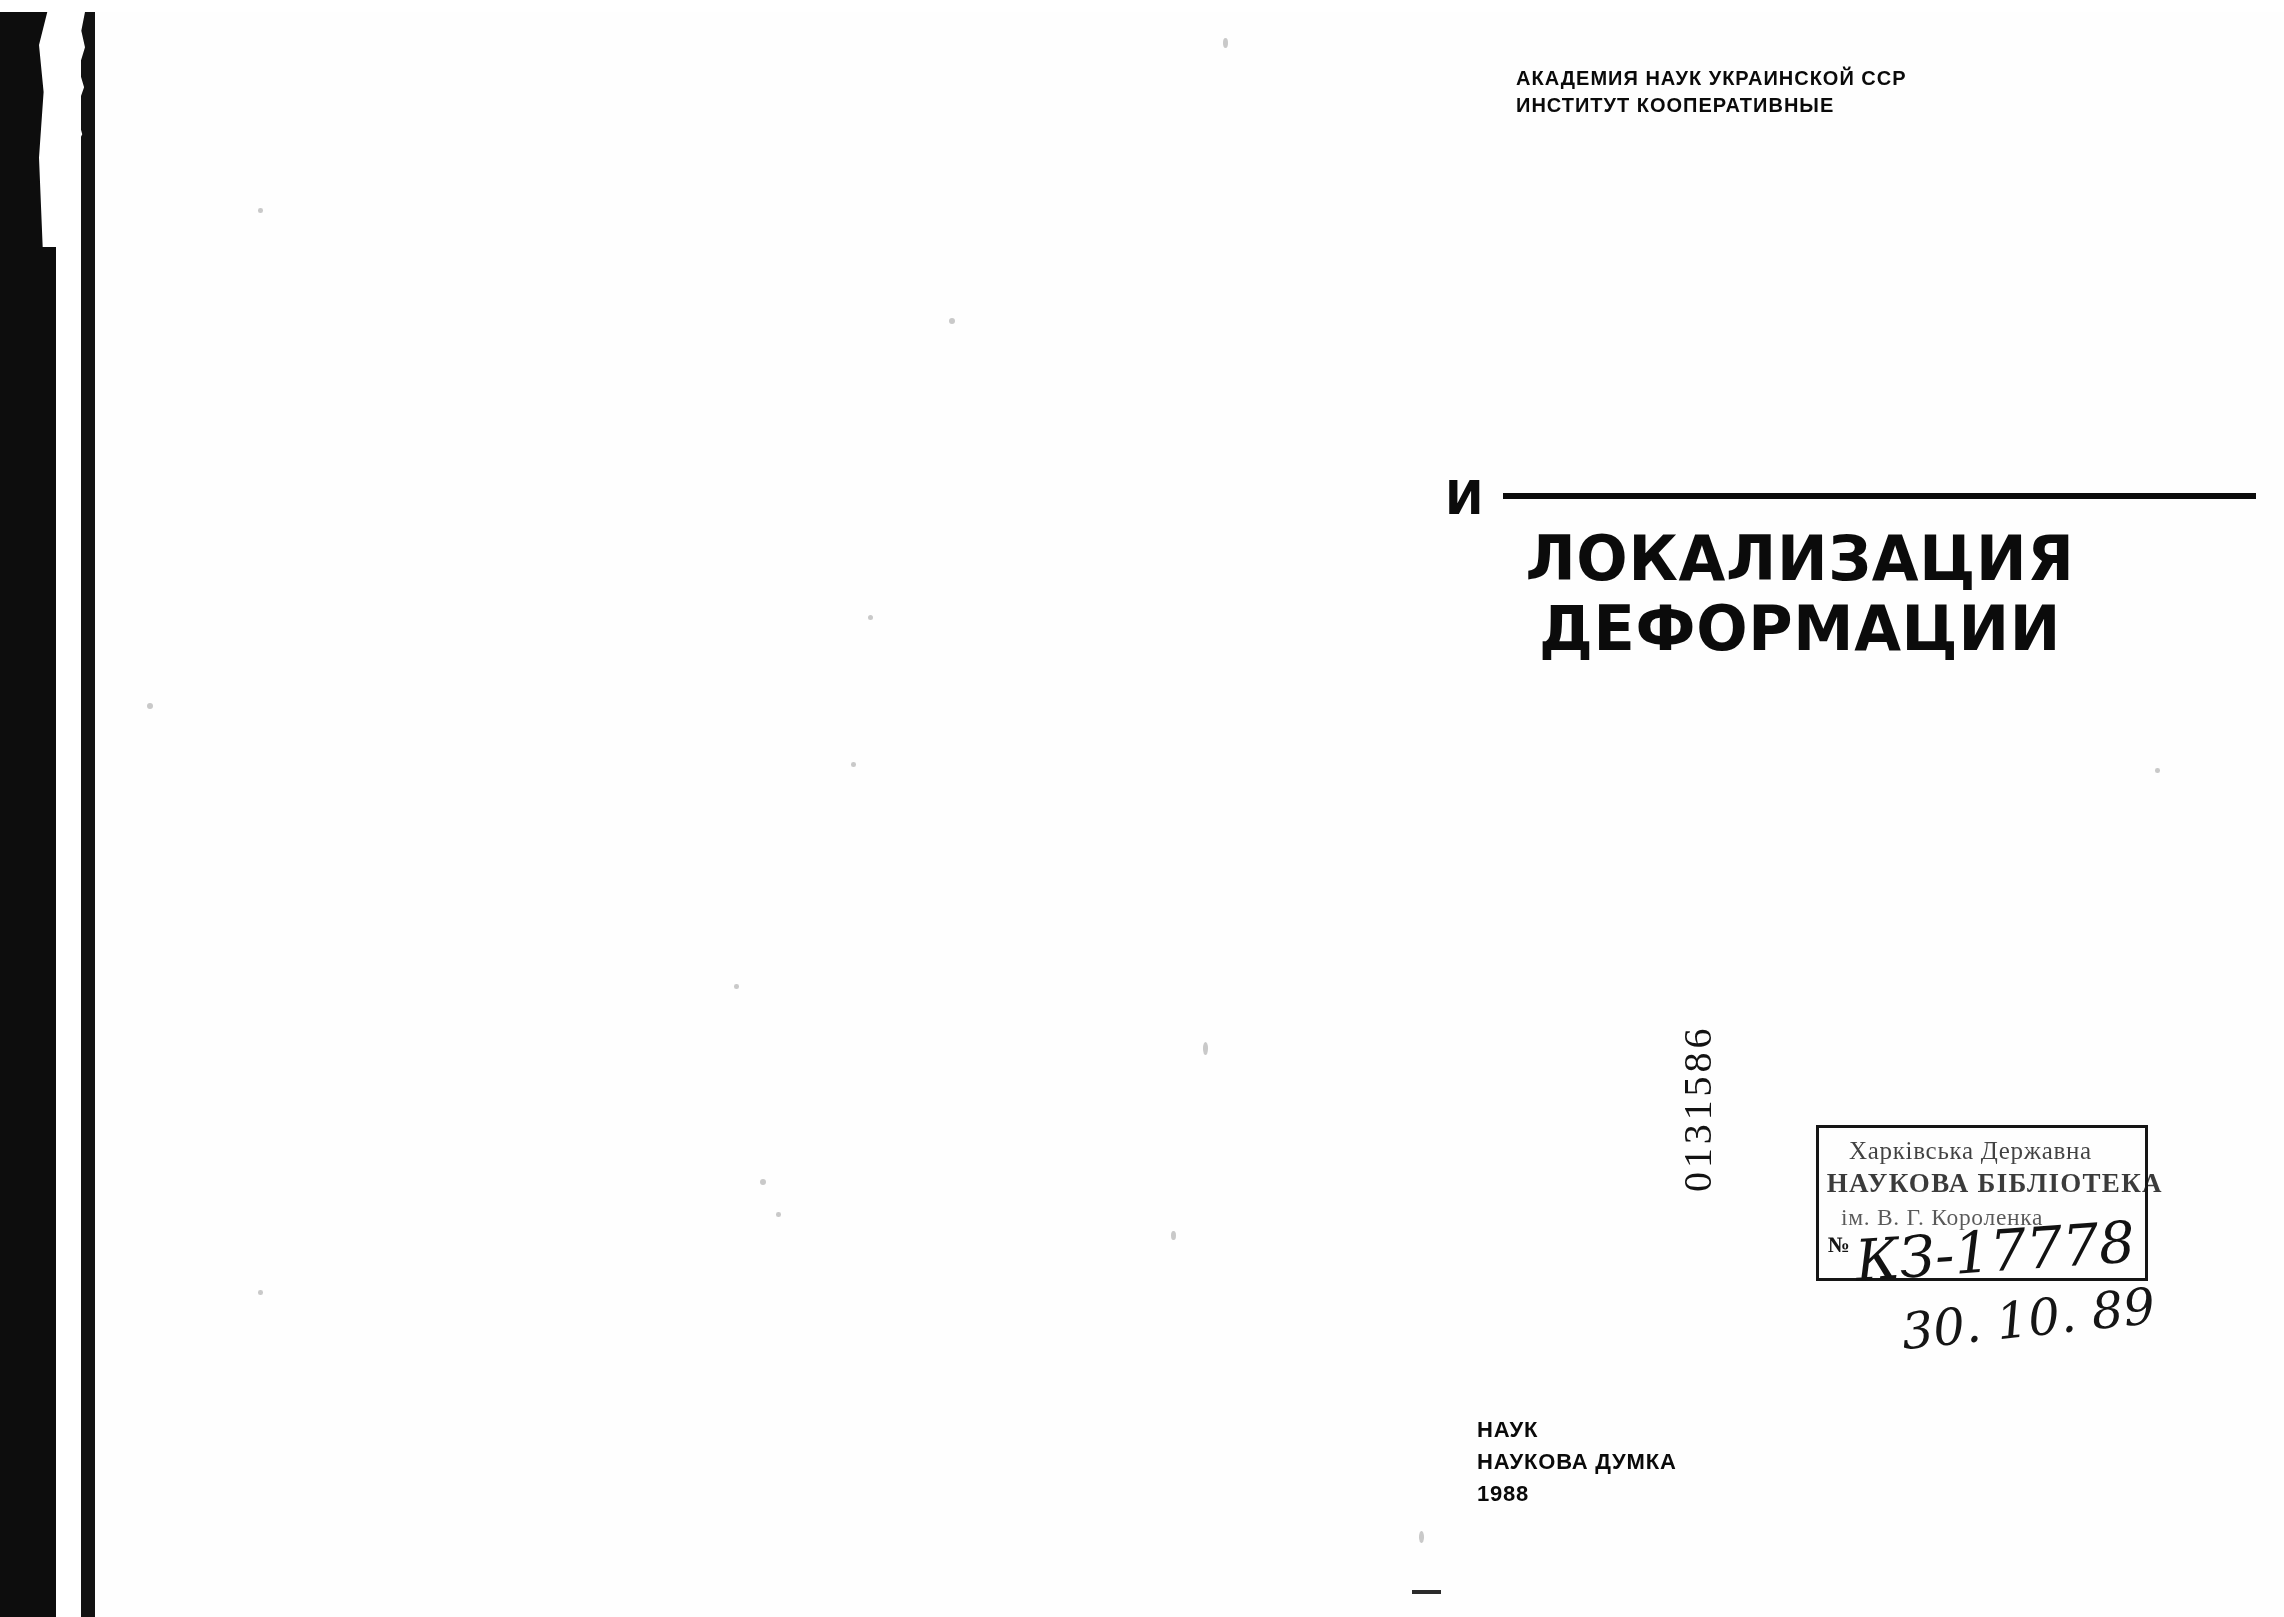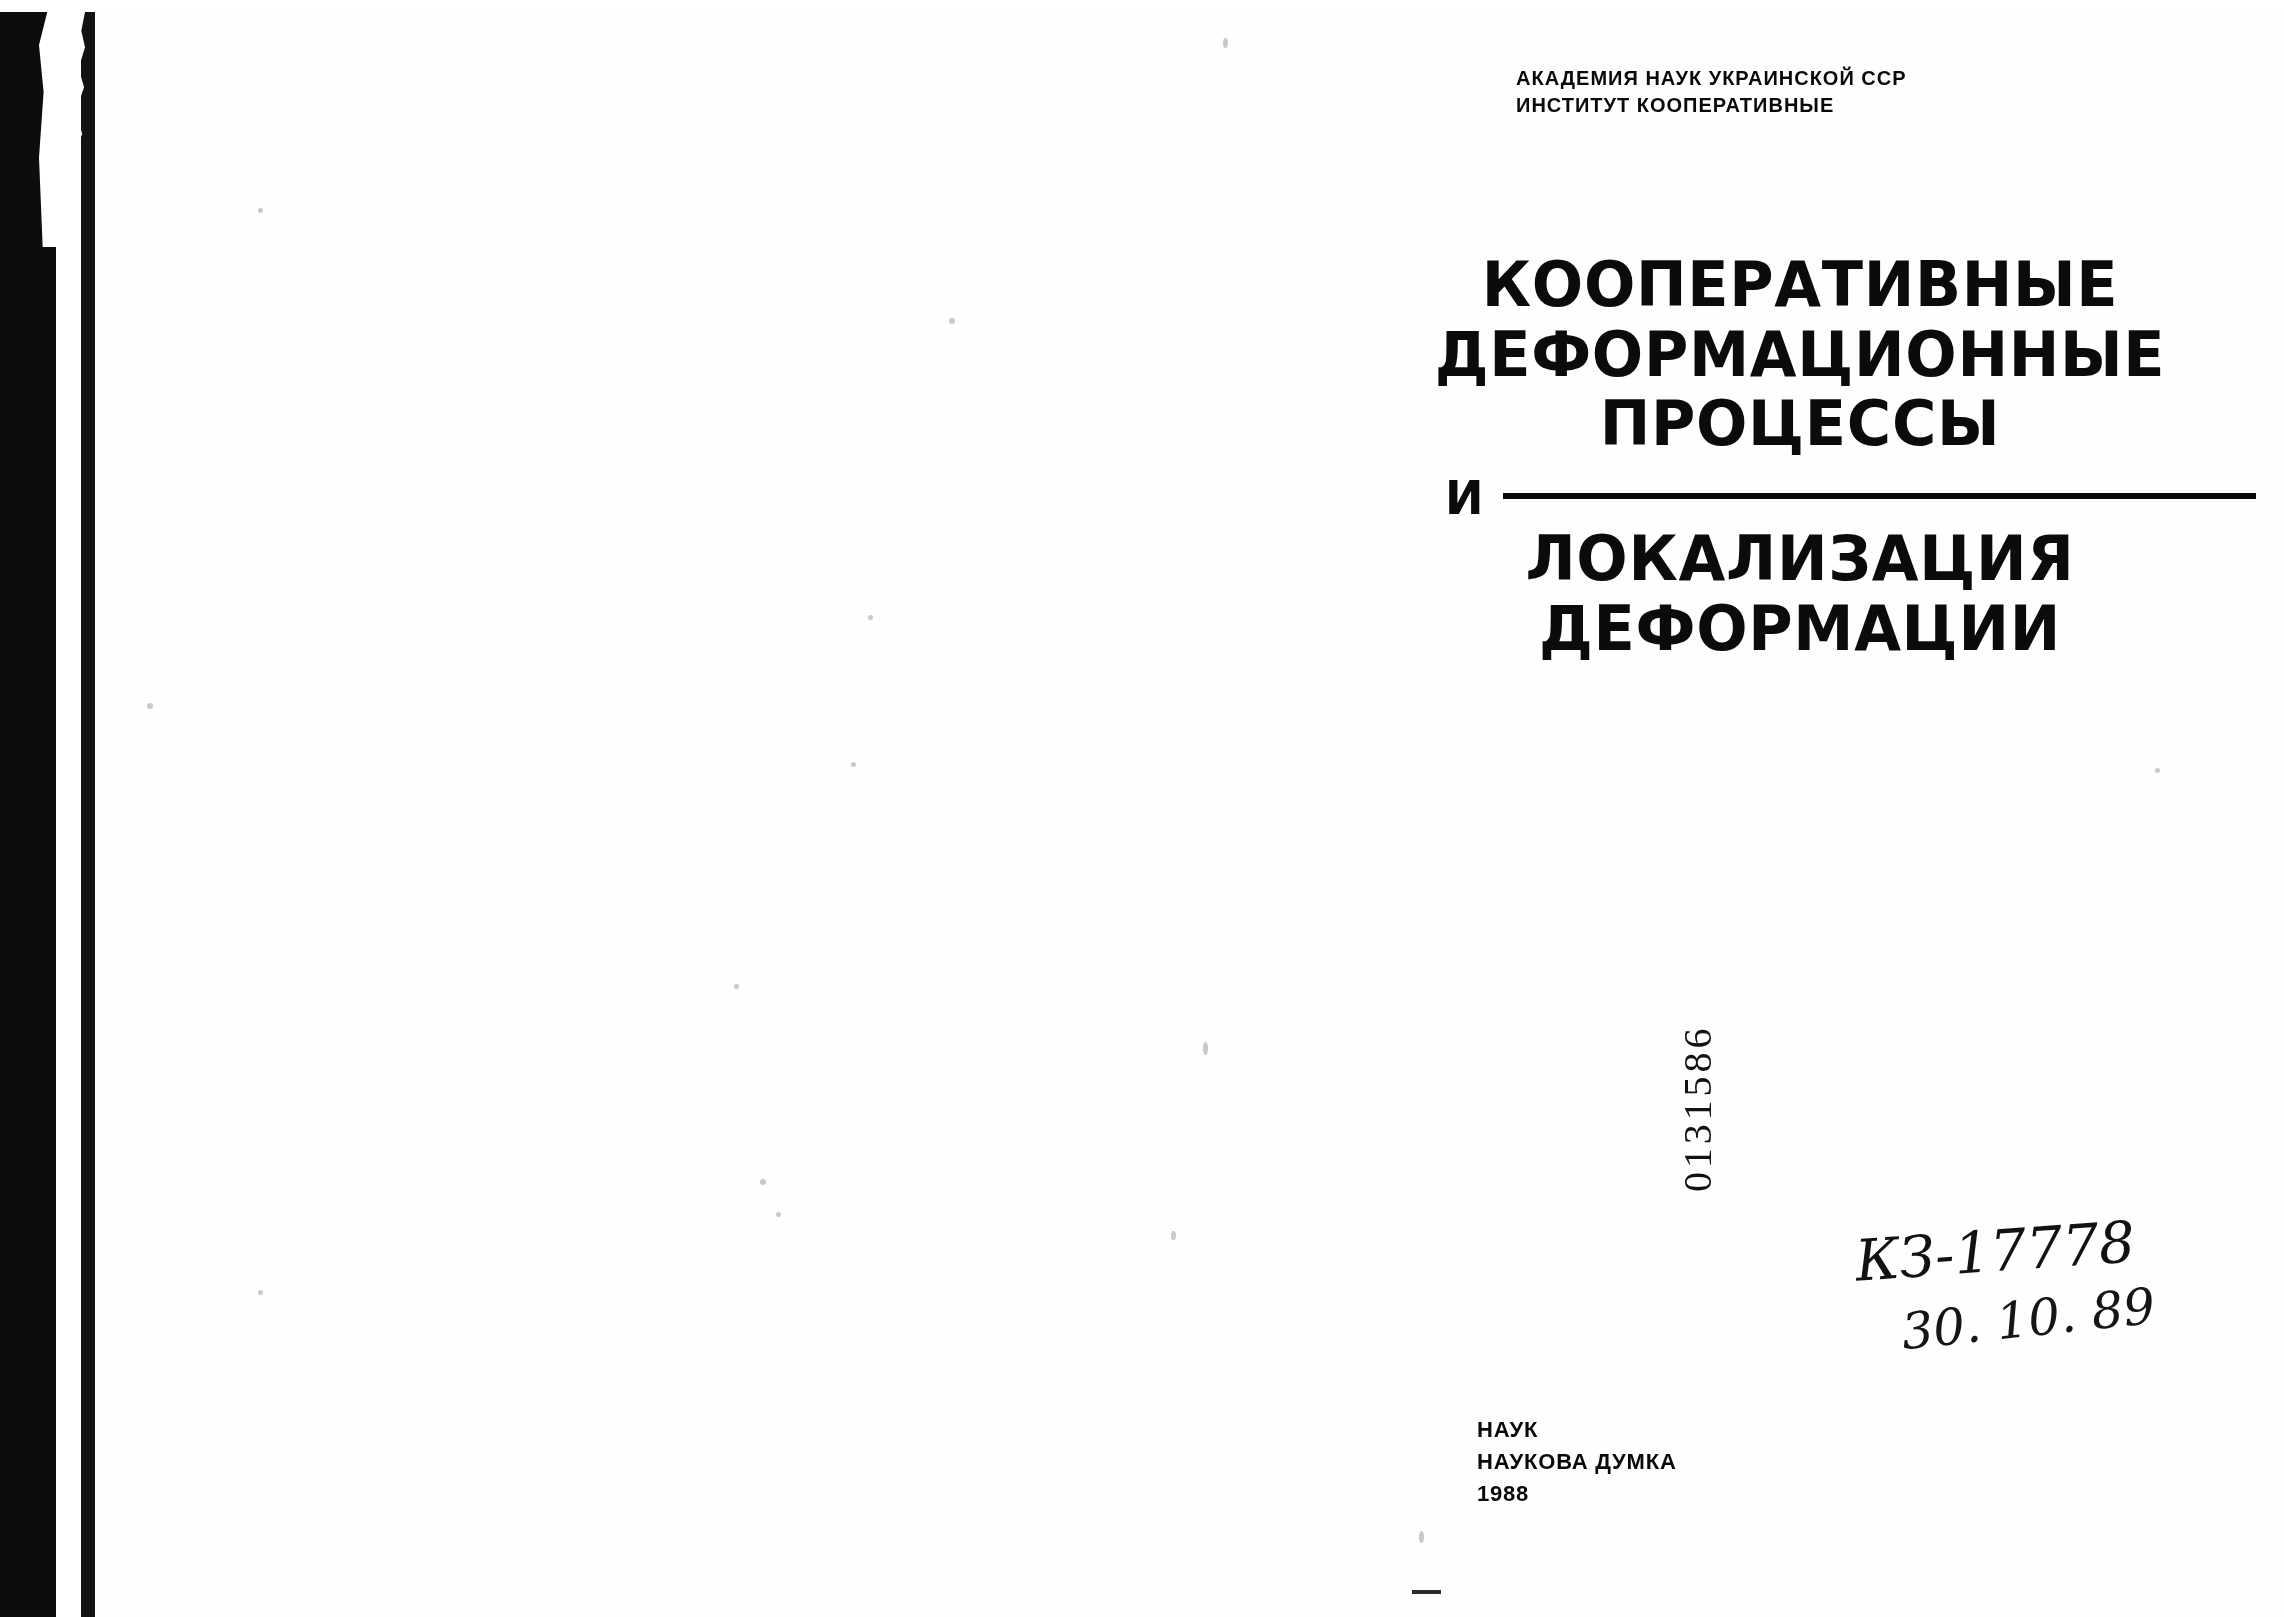--- a/index.html
+++ b/index.html
@@ -299,39 +299,40 @@
     <div class="speck" style="left:756px; top:750px; width:4.6px;  height:4.6px;"></div>
     <div class="speck" style="left:52px;   top:691px; width:5.9px;  height:5.9px;"></div>
     <div class="speck" style="left:1324px; top:1519px; width:4.6px;  height:11.7px;"></div>
     <div class="stray" style="left:1317px; top:1578px; width:29px; height:3.9px;"></div>
 
     <div class="pub-block">
       <div class="pub-line">АКАДЕМИЯ НАУК УКРАИНСКОЙ ССР</div>
       <div class="pub-line">ИНСТИТУТ КООПЕРАТИВНЫЕ</div>
     </div>
 
-    <div class="title-block">
-      <div class="title-line t1">КООПЕРАТИВНЫЕ</div>
-      <div class="title-line t2">ДЕФОРМАЦИОННЫЕ</div>
-      <div class="title-line t3">ПРОЦЕССЫ</div>
-    </div>
 
     <div class="conj-row">
       <div class="conj">И</div>
       <div class="conj-rule"></div>
     </div>
 
     <div class="title-block2">
       <div class="title-line t1">ЛОКАЛИЗАЦИЯ</div>
       <div class="title-line t2">ДЕФОРМАЦИИ</div>
     </div>
 
     <div class="stamp-area">
       <div class="accession">0131586</div>
 
+      <div class="stamp-box">
+        <div class="stamp-l1">Харківська Державна</div>
+        <div class="stamp-l2">НАУКОВА БІБЛІОТЕКА</div>
+        <div class="stamp-l3">ім. В. Г. Короленка</div>
+        <div class="stamp-no">№</div>
+      </div>
 
       <div class="hand-mark">КЗ-17778</div>
       <div class="hand-date">30. 10. 89</div>
     </div>
 
     <div class="imprint">
       <div class="imprint-line">НАУК</div>
       <div class="imprint-line">НАУКОВА ДУМКА</div>
       <div class="imprint-line">1988</div>
     </div>

